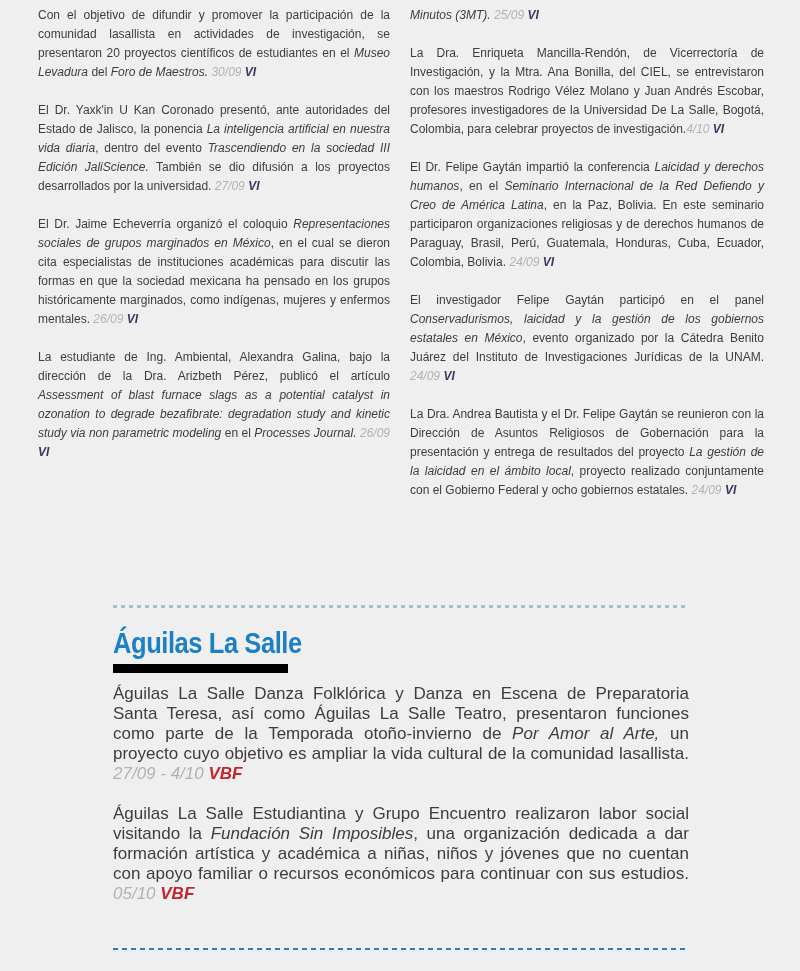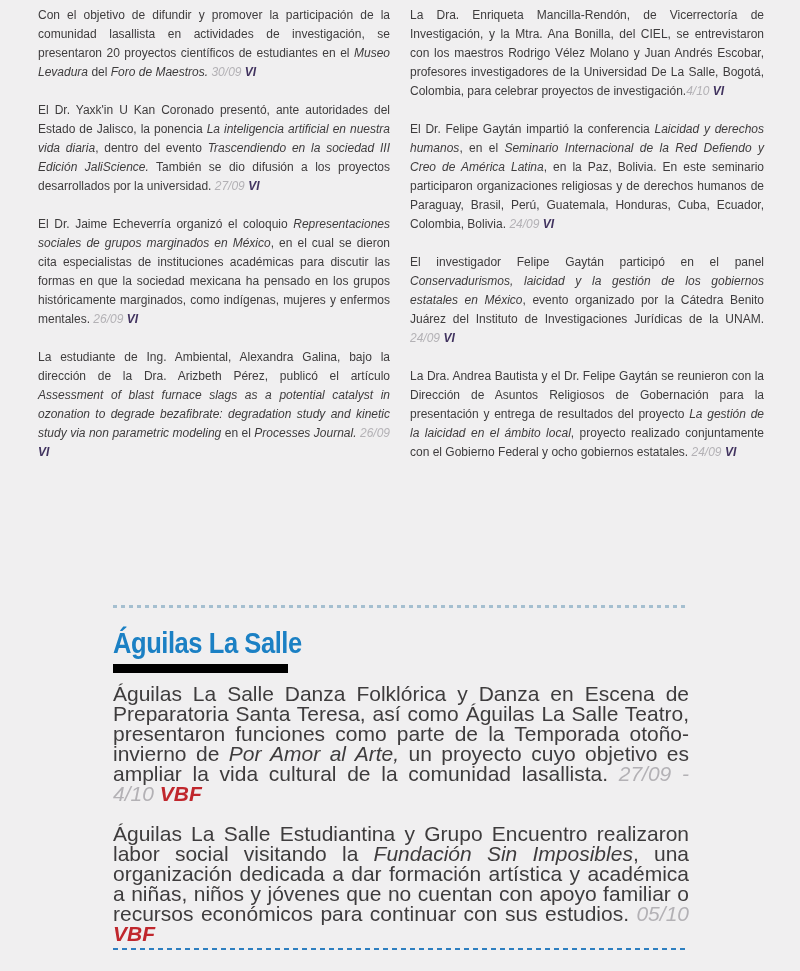--- a/index.html
+++ b/index.html
@@ -56,38 +56,39 @@
     position: absolute;
     left: 113px; top: 664px;
     width: 175px; height: 9px;
     background: var(--heading-bar, #000000);
   }
   .aguilas-body {
     position: absolute;
     left: 113px; top: 684px;
     width: 576px;
     text-align: justify;
-    font-size: 21px;
+    font-size: 17px;
     line-height: 20px;
     hyphens: auto;
     -webkit-hyphens: auto;
   }
   .aguilas-body .para { margin: 0 0 20px 0; }
 </style>
 </head>
 <body>
 
 <div class="page">
   <div class="col col-left">
       <p class="para"><span class="seg-n">Con el objetivo de difundir y promover la participación de la comunidad lasallista en actividades de investigación, se presentaron 20 proyectos científicos de estudiantes en el </span><span class="seg-i">Museo Levadura</span><span class="seg-n"> del </span><span class="seg-i">Foro de Maestros.</span><span class="seg-d"> 30/09 </span><span class="seg-vi">VI</span></p>
       <p class="para"><span class="seg-n">El Dr. Yaxk'in U Kan Coronado presentó, ante autoridades del Estado de Jalisco, la ponencia </span><span class="seg-i">La inteligencia artificial en nuestra vida diaria</span><span class="seg-n">, dentro del evento </span><span class="seg-i">Trascendiendo en la sociedad III Edición JaliScience.</span><span class="seg-n"> También se dio difusión a los proyectos desarrollados por la universidad. </span><span class="seg-d">27/09 </span><span class="seg-vi">VI</span></p>
       <p class="para"><span class="seg-n">El Dr. Jaime Echeverría organizó el coloquio </span><span class="seg-i">Representaciones sociales de grupos marginados en México</span><span class="seg-n">, en el cual se dieron cita especialistas de instituciones académicas para discutir las formas en que la sociedad mexicana ha pensado en los grupos históricamente marginados, como indígenas, mujeres y enfermos mentales. </span><span class="seg-d">26/09 </span><span class="seg-vi">VI</span></p>
       <p class="para"><span class="seg-n">La estudiante de Ing. Ambiental, Alexandra Galina, bajo la dirección de la Dra. Arizbeth Pérez, publicó el artículo </span><span class="seg-i">Assessment of blast furnace slags as a potential catalyst in ozonation to degrade bezafibrate: degradation study and kinetic study via non parametric modeling</span><span class="seg-n"> en el </span><span class="seg-i">Processes Journal.</span><span class="seg-d"> 26/09 </span><span class="seg-vi">VI</span></p>
     </div>
   <div class="col col-right">
+      <p class="para"><span class="seg-i">Minutos (3MT).</span><span class="seg-d"> 25/09 </span><span class="seg-vi">VI</span></p>
       <p class="para"><span class="seg-n">La Dra. Enriqueta Mancilla-Rendón, de Vicerrectoría de Investigación, y la Mtra. Ana Bonilla, del CIEL, se entrevistaron con los maestros Rodrigo Vélez Molano y Juan Andrés Escobar, profesores investigadores de la Universidad De La Salle, Bogotá, Colombia, para celebrar proyectos de investigación.</span><span class="seg-d">4/10 </span><span class="seg-vi">VI</span></p>
       <p class="para"><span class="seg-n">El Dr. Felipe Gaytán impartió la conferencia </span><span class="seg-i">Laicidad y derechos humanos</span><span class="seg-n">, en el </span><span class="seg-i">Seminario Internacional de la Red Defiendo y Creo de América Latina</span><span class="seg-n">, en la Paz, Bolivia. En este seminario participaron organizaciones religiosas y de derechos humanos de Paraguay, Brasil, Perú, Guatemala, Honduras, Cuba, Ecuador, Colombia, Bolivia. </span><span class="seg-d">24/09 </span><span class="seg-vi">VI</span></p>
       <p class="para"><span class="seg-n">El investigador Felipe Gaytán participó en el panel </span><span class="seg-i">Conservadurismos, laicidad y la gestión de los gobiernos estatales en México</span><span class="seg-n">, evento organizado por la Cátedra Benito Juárez del Instituto de Investigaciones Jurídicas de la UNAM. </span><span class="seg-d">24/09 </span><span class="seg-vi">VI</span></p>
       <p class="para"><span class="seg-n">La Dra. Andrea Bautista y el Dr. Felipe Gaytán se reunieron con la Dirección de Asuntos Religiosos de Gobernación para la presentación y entrega de resultados del proyecto </span><span class="seg-i">La gestión de la laicidad en el ámbito local</span><span class="seg-n">, proyecto realizado conjuntamente con el Gobierno Federal y ocho gobiernos estatales. </span><span class="seg-d">24/09 </span><span class="seg-vi">VI</span></p>
     </div>
 
   <div class="divider divider-top"></div>
 
   <h2 class="aguilas-heading">Águilas La Salle</h2>
   <div class="heading-bar"></div>

